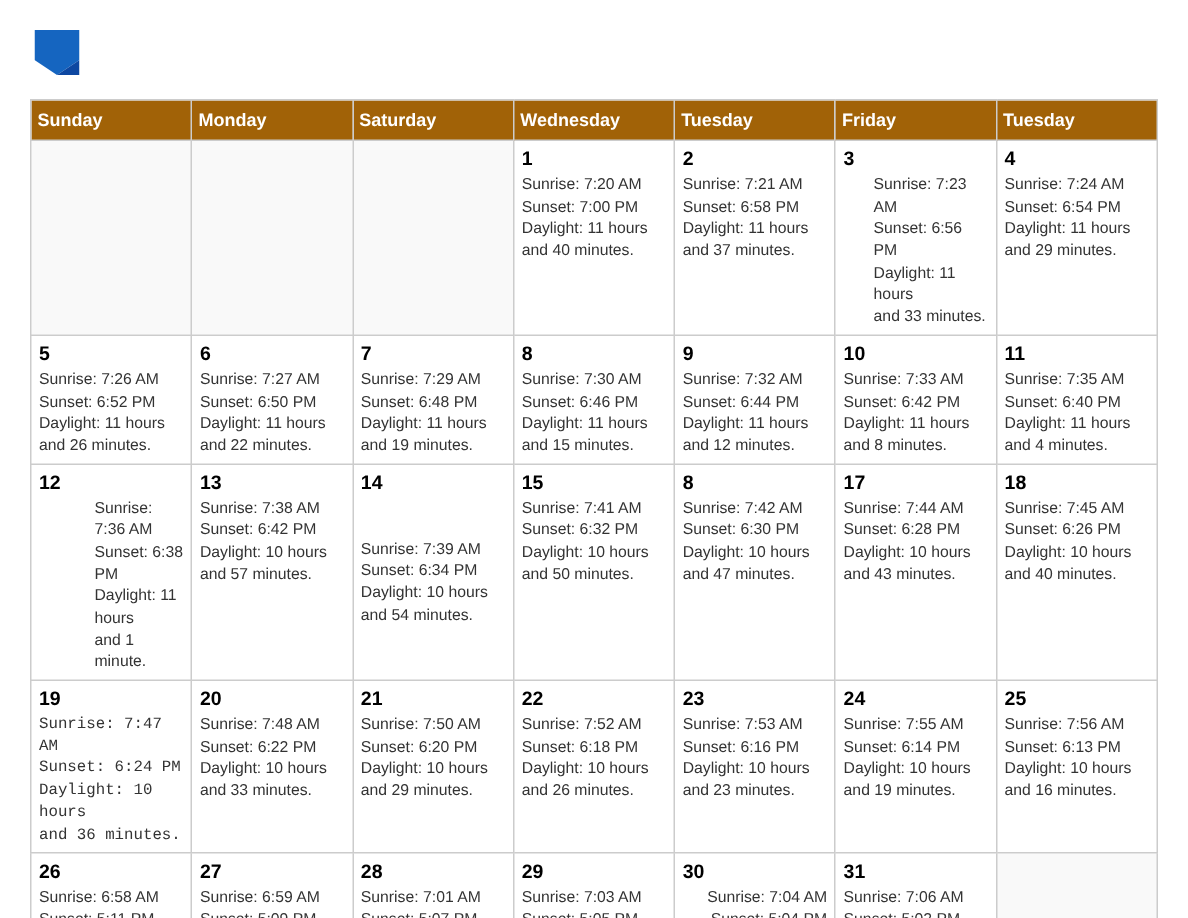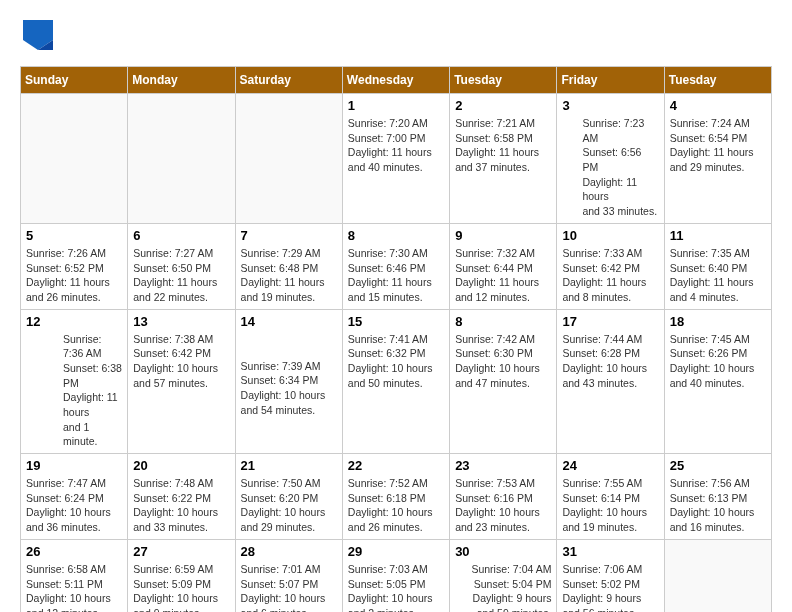--- a/index.html
+++ b/index.html
@@ -239,21 +239,21 @@
           <div class="day-num">18</div>
           <div class="day-detail" style="white-space: pre-line;">Sunrise: 7:45 AM
 Sunset: 6:26 PM
 Daylight: 10 hours
 and 40 minutes.</div>
         </td>
       </tr>
       <tr>
         <td>
           <div class="day-num">19</div>
-          <div class="day-detail" style="white-space: pre-line;">Sunrise: 7:47 AM
+          <div class="day-detail" style="white-space: pre-line; font-family: Liberation Mono, monospace;">Sunrise: 7:47 AM
 Sunset: 6:24 PM
 Daylight: 10 hours
 and 36 minutes.</div>
         </td>
         <td>
           <div class="day-num">20</div>
           <div class="day-detail" style="white-space: pre-line;">Sunrise: 7:48 AM
 Sunset: 6:22 PM
 Daylight: 10 hours
 and 33 minutes.</div>

